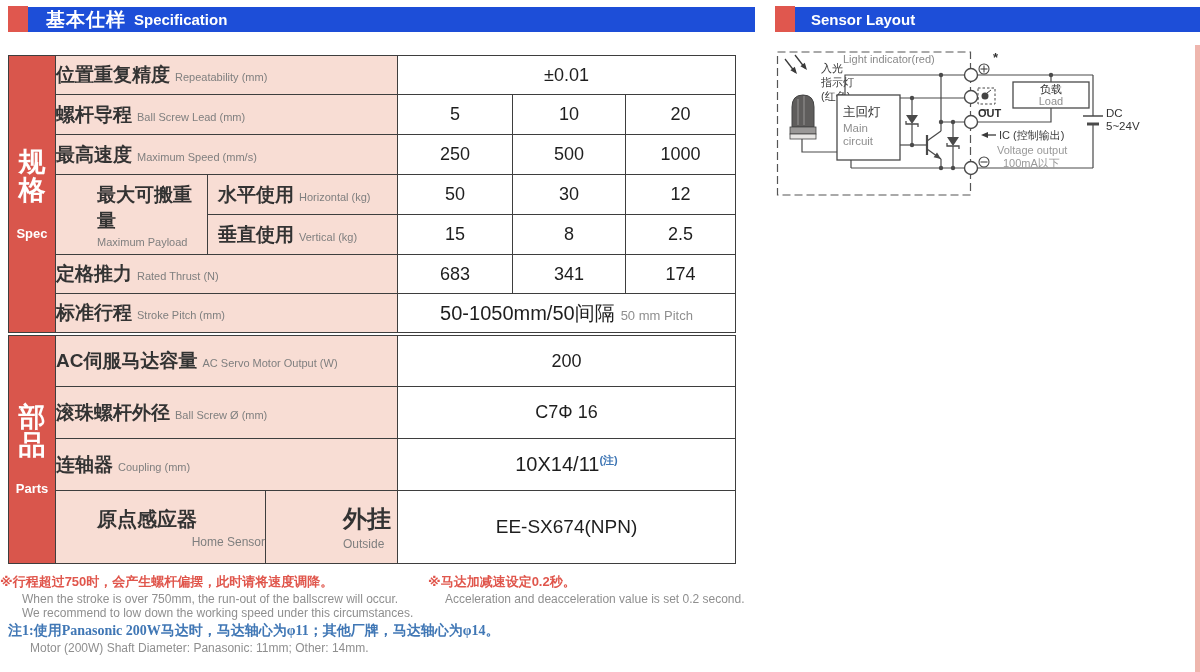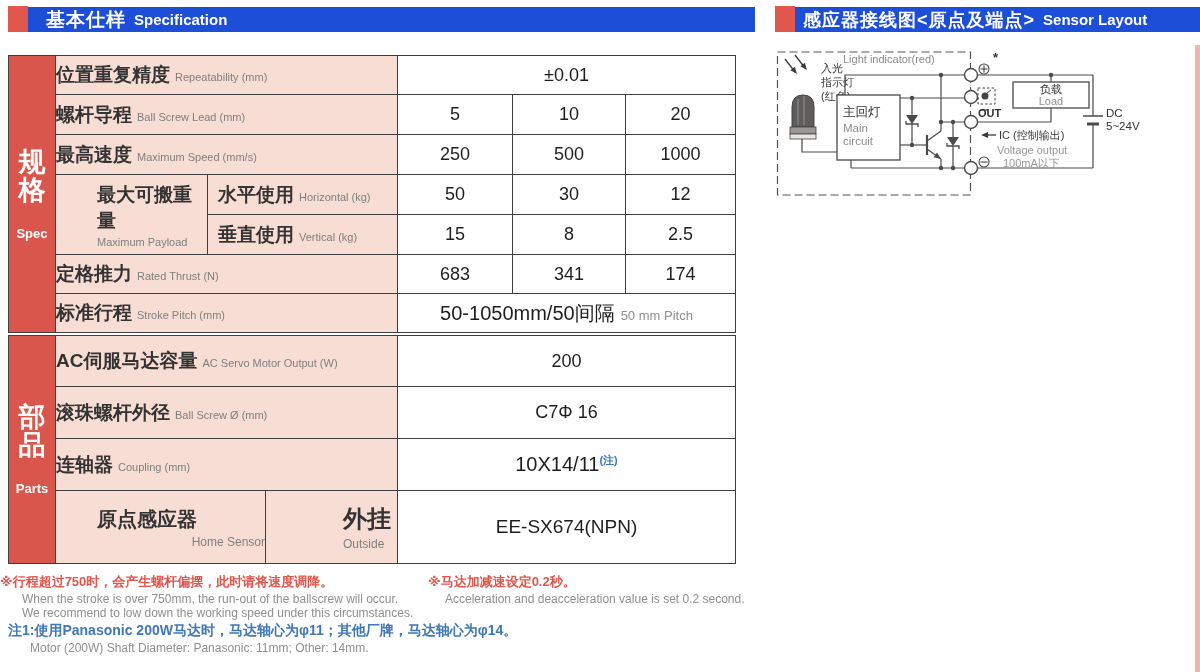--- a/index.html
+++ b/index.html
@@ -27,39 +27,38 @@
   td.lbl.stack .en{margin-top:2px;}
   td.val{background:#fff;text-align:center;vertical-align:middle;font-size:18px;color:#1e1e1e;}
   td.val .big{font-size:20px;}
   td.val .pitch-en{font-size:13px;color:#8f8f8f;margin-left:6px;}
   td.val .noteref{font-size:11px;color:#4077b5;font-weight:bold;vertical-align:super;}
 
   
   .note{position:absolute;white-space:nowrap;}
   .note-red{color:#e0564c;font-size:13px;font-weight:600;}
   .note-gray{color:#8f8f8f;font-size:12px;}
-  .note-blue{color:#4077b5;font-size:14px;font-weight:600;}
+  .note-blue{color:#4077b5;font-size:14px;font-weight:600;font-family:Liberation Serif, serif;}
 
   
   .diagram{position:absolute;left:775px;top:45px;width:420px;height:160px;}
   .edge-stripe{position:absolute;left:1195px;top:45px;width:5px;height:627px;background:#efb6ae;}
   svg text{font-family:"Liberation Sans","DejaVu Sans",sans-serif;}
 </style>
 </head>
 <body>
 
 <div class="hdr-sq" style="left:8px;"></div>
 <div class="hdr-bar" style="left:28px;width:709px;padding-left:18px;">
   <span class="hdr-zh">基本仕样</span>
   <span class="hdr-en">Specification</span>
 </div>
 
 <div class="hdr-sq" style="left:775px;"></div>
 <div class="hdr-bar" style="left:795px;width:398px;padding-left:8px;">
-  <span class="hdr-zh" style="font-size:18px;">感应器接线图&lt;原点及端点&gt;</span>
   <span class="hdr-en">Sensor Layout</span>
 </div>
 
 <table class="spec" style="top:55px;">
   <colgroup>
       <col style="width:47px">
       <col style="width:152px">
       <col style="width:58px">
       <col style="width:132px">
       <col style="width:115px">

